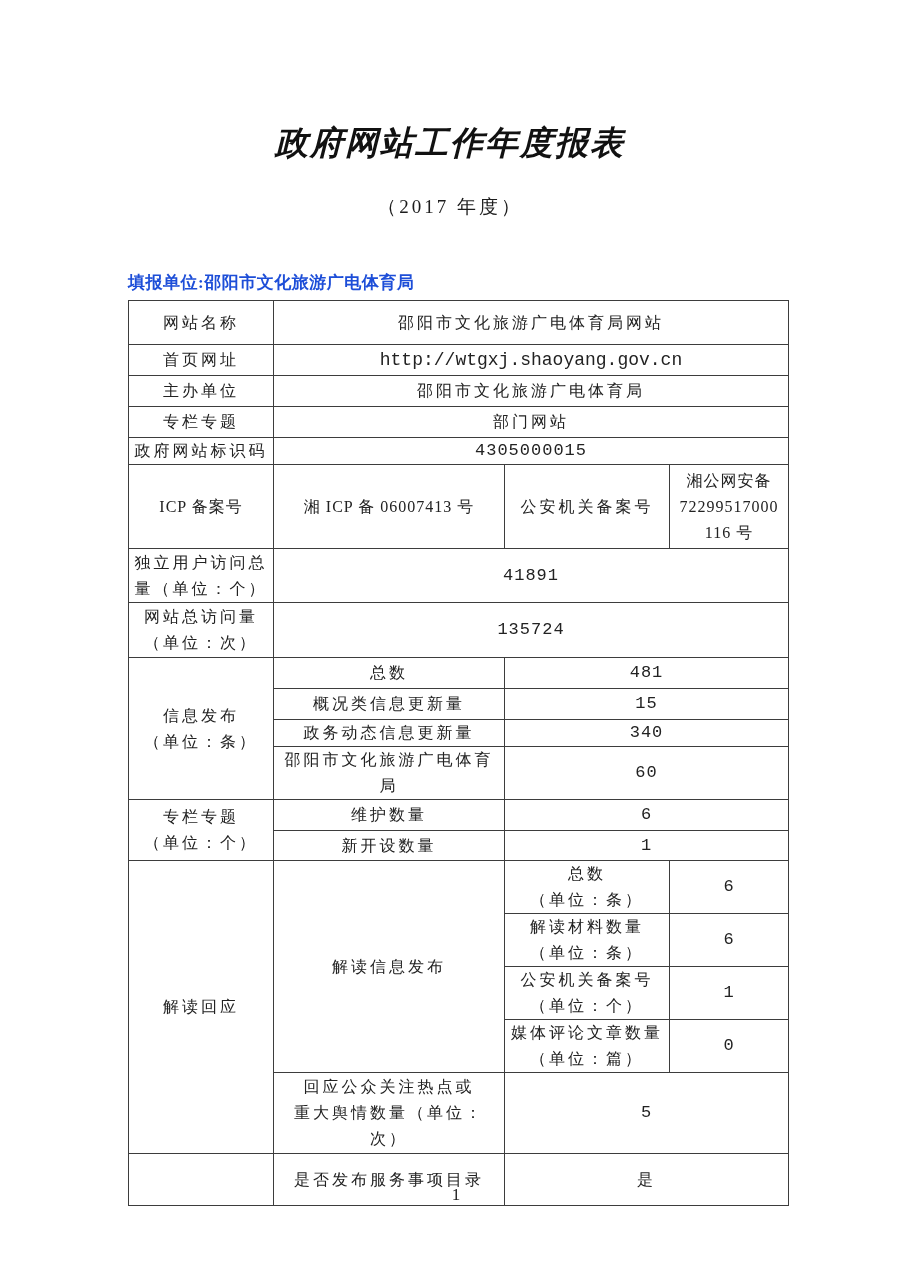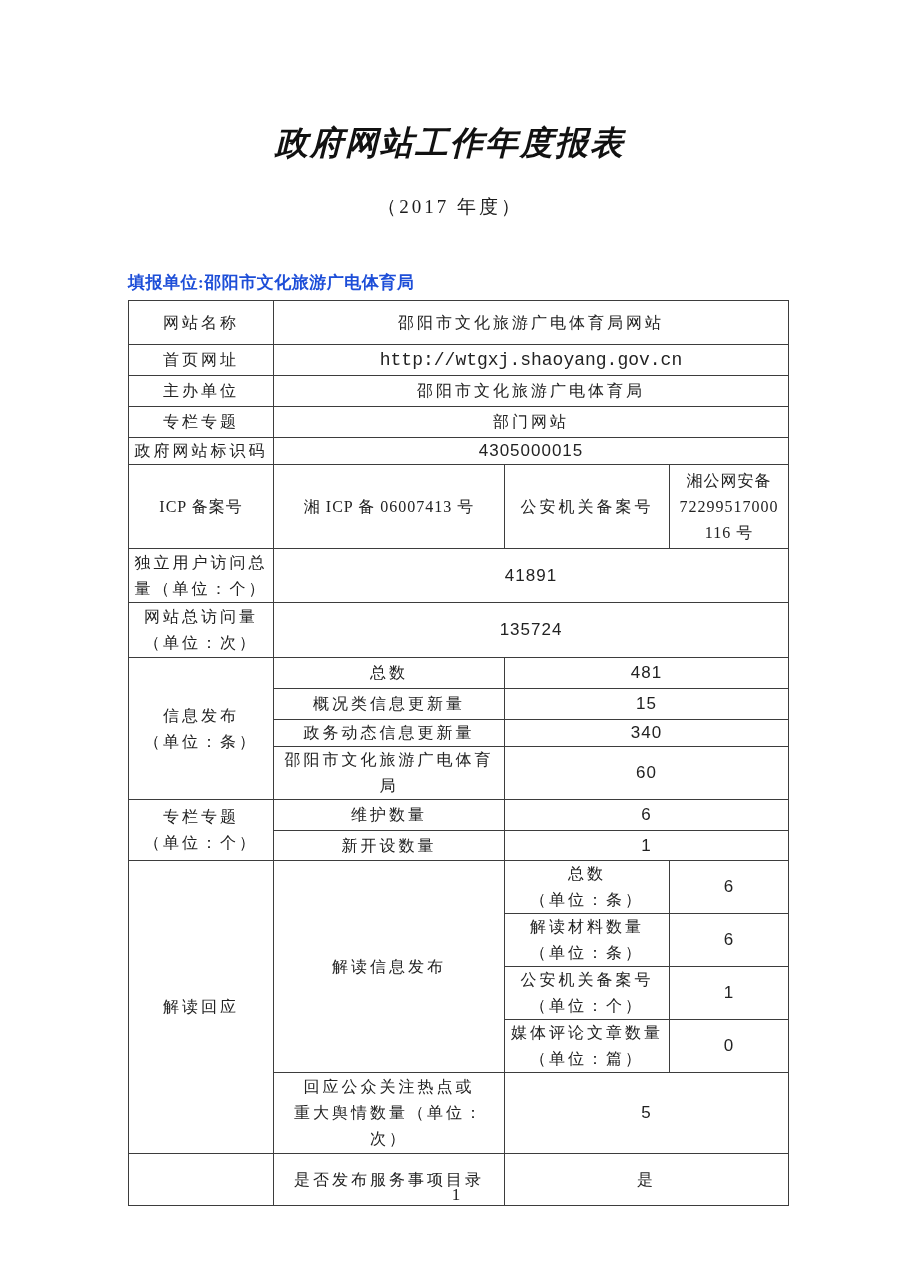--- a/index.html
+++ b/index.html
@@ -62,21 +62,21 @@
     vertical-align: middle;
     font-size: 16px;
     line-height: 26px;
     letter-spacing: 3px;
     white-space: pre-line;
     padding: 0 3px;
     overflow: hidden;
     color: #222222;
   }
   .report-table td.num {
-    font-family: Liberation Sans, sans-serif;
+    font-family: Liberation Mono, monospace;
     font-size: 17px;
     letter-spacing: 1px;
   }
   .report-table td.mono {
     font-family: "Liberation Mono", "DejaVu Sans Mono", monospace;
     font-size: 18px;
     letter-spacing: 0;
   }
   .report-table td.mixed {
     letter-spacing: 1px;

